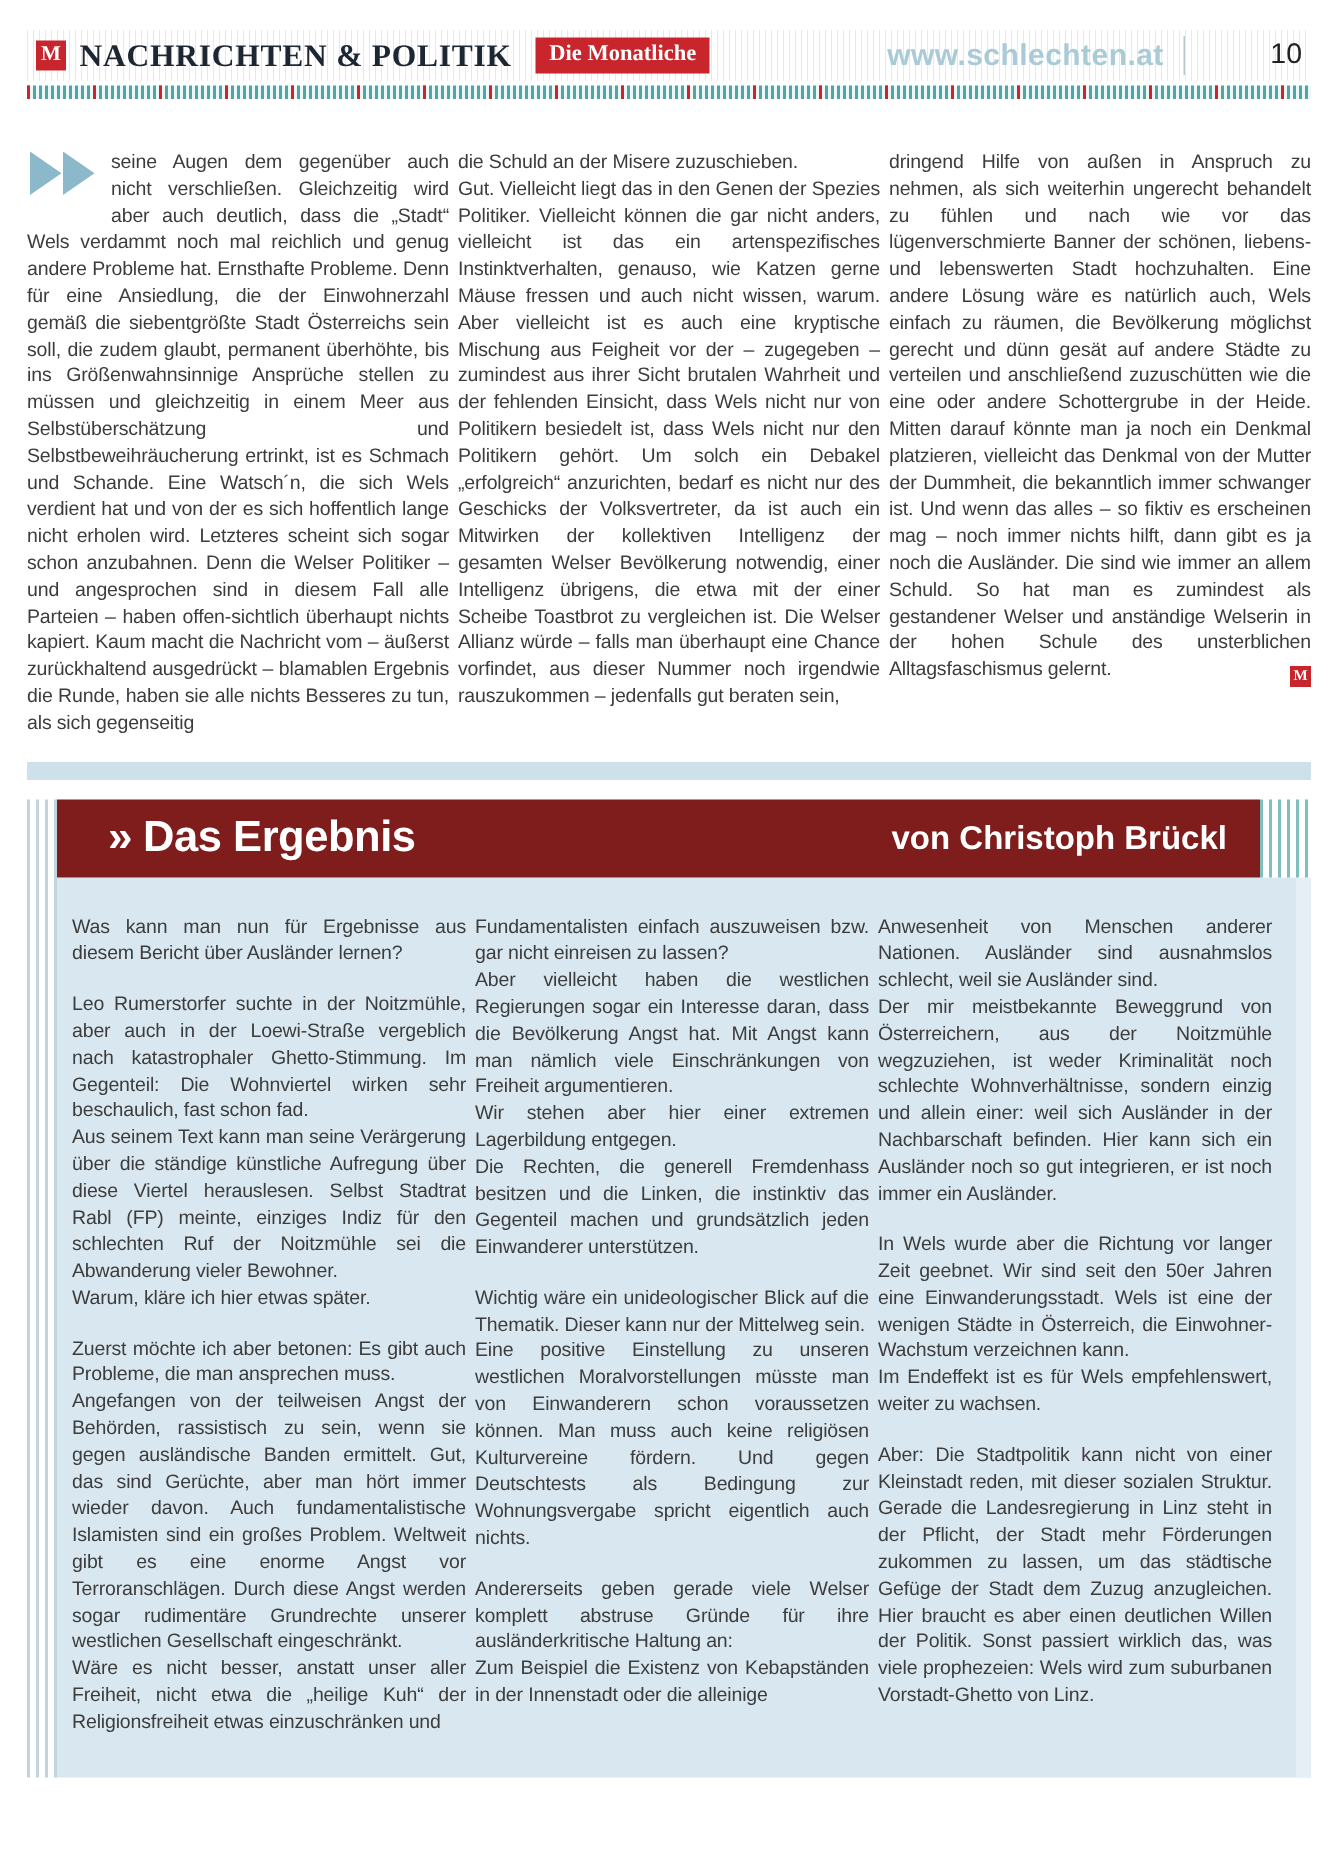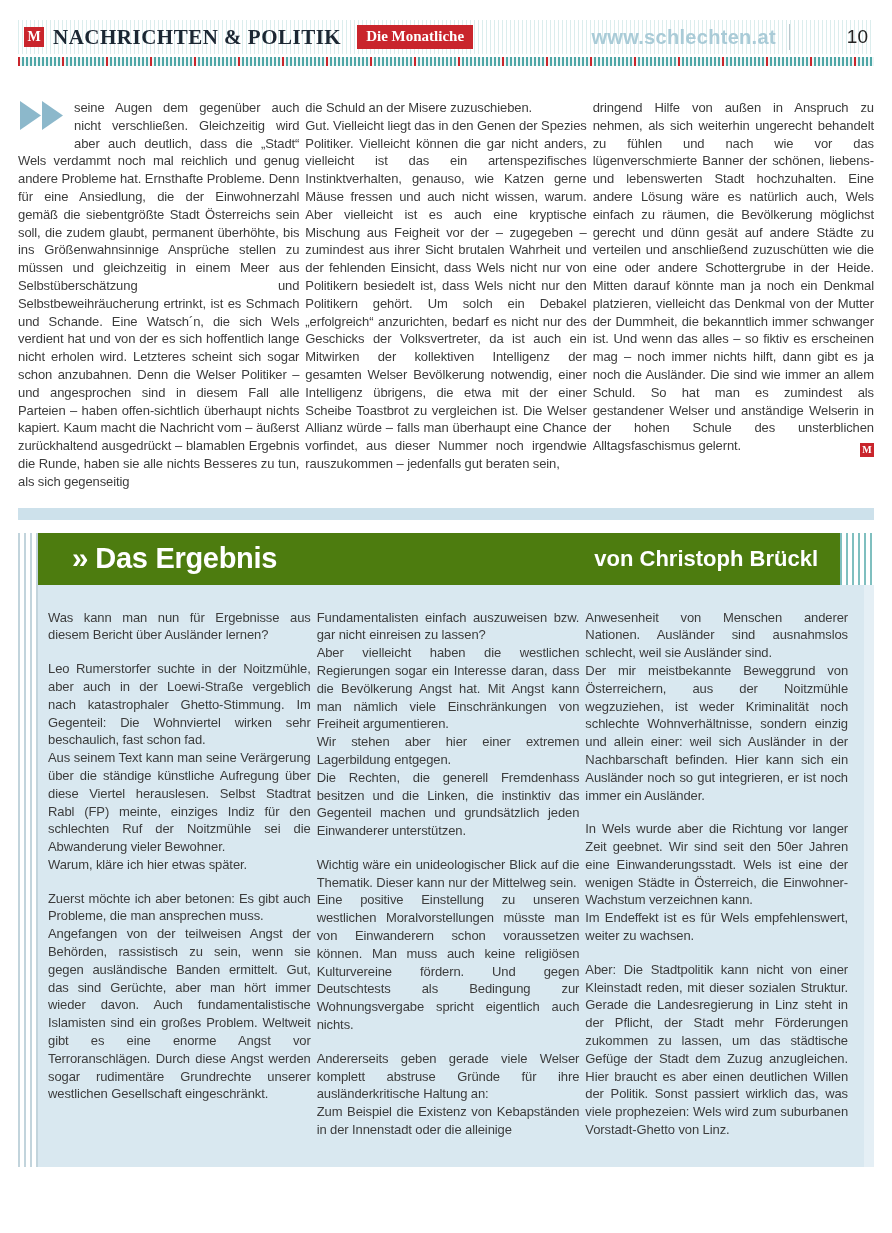--- a/index.html
+++ b/index.html
@@ -60,21 +60,21 @@
   
   .sep-bar{height:12px;background:#cde1eb;margin:17px 18px 13px 18px;}
   
   .ergebnis{margin:0 18px 0 18px;position:relative;padding-left:20px;}
   .left-stripes{
     position:absolute;left:0;top:0;bottom:0;width:20px;
     background:repeating-linear-gradient(90deg,#c2d4dc 0 2px,transparent 2px 6px);
   }
   .band-row{display:flex;}
   .band{
-    flex:1;background:#4d7c0f;height:52px;display:flex;align-items:center;
+    flex:1;background:#7f1d1d;height:52px;display:flex;align-items:center;
     padding:0 22px 0 34px;min-width:0;
   }
   .band-title{color:#fff;font-weight:bold;font-size:29px;white-space:nowrap;letter-spacing:-.3px;}
   .band-title .chev{margin-right:10px;letter-spacing:-3px;}
   .band-byline{margin-left:auto;color:#fff;font-weight:bold;font-size:22px;white-space:nowrap;}
   .band-right-stripes{
     width:34px;flex:0 0 auto;
     background:repeating-linear-gradient(90deg,#7fbfbf 0 2px,#ffffff 2px 6px);
   }
   .box{
@@ -136,20 +136,21 @@
     <div class="box cols">
       <div class="col">
           <p class="par">Was kann man nun für Ergebnisse aus diesem Bericht über Ausländer lernen?</p>
           <div class="gap"></div>
           <p class="par">Leo Rumerstorfer suchte in der Noitzmühle, aber auch in der Loewi-Straße vergeblich nach katastrophaler Ghetto-Stimmung. Im Gegenteil: Die Wohnviertel wirken sehr beschaulich, fast schon fad.</p>
           <p class="par">Aus seinem Text kann man seine Verärgerung über die ständige künstliche Aufregung über diese Viertel herauslesen. Selbst Stadtrat Rabl (FP) meinte, einziges Indiz für den schlechten Ruf der Noitzmühle sei die Abwanderung vieler Bewohner.</p>
           <p class="par">Warum, kläre ich hier etwas später.</p>
           <div class="gap"></div>
           <p class="par">Zuerst möchte ich aber betonen: Es gibt auch Probleme, die man ansprechen muss.</p>
           <p class="par">Angefangen von der teilweisen Angst der Behörden, rassistisch zu sein, wenn sie gegen ausländische Banden ermittelt. Gut, das sind Gerüchte, aber man hört immer wieder davon. Auch fundamentalistische Islamisten sind ein großes Problem. Weltweit gibt es eine enorme Angst vor Terroranschlägen. Durch diese Angst werden sogar rudimentäre Grundrechte unserer westlichen Gesellschaft eingeschränkt.</p>
+          <p class="par">Wäre es nicht besser, anstatt unser aller Freiheit, nicht etwa die „heilige Kuh“ der Religionsfreiheit etwas einzuschränken und</p>
         </div>
       <div class="col">
           <p class="par">Fundamentalisten einfach auszuweisen bzw. gar nicht einreisen zu lassen?</p>
           <p class="par">Aber vielleicht haben die westlichen Regierungen sogar ein Interesse daran, dass die Bevölkerung Angst hat. Mit Angst kann man nämlich viele Einschränkungen von Freiheit argumentieren.</p>
           <p class="par">Wir stehen aber hier einer extremen Lagerbildung entgegen.</p>
           <p class="par">Die Rechten, die generell Fremdenhass besitzen und die Linken, die instinktiv das Gegenteil machen und grundsätzlich jeden Einwanderer unterstützen.</p>
           <div class="gap"></div>
           <p class="par">Wichtig wäre ein unideologischer Blick auf die Thematik. Dieser kann nur der Mittelweg sein.</p>
           <p class="par">Eine positive Einstellung zu unseren westlichen Moralvorstellungen müsste man von Einwanderern schon voraussetzen können. Man muss auch keine religiösen Kulturvereine fördern. Und gegen Deutschtests als Bedingung zur Wohnungsvergabe spricht eigentlich auch nichts.</p>
           <div class="gap"></div>

